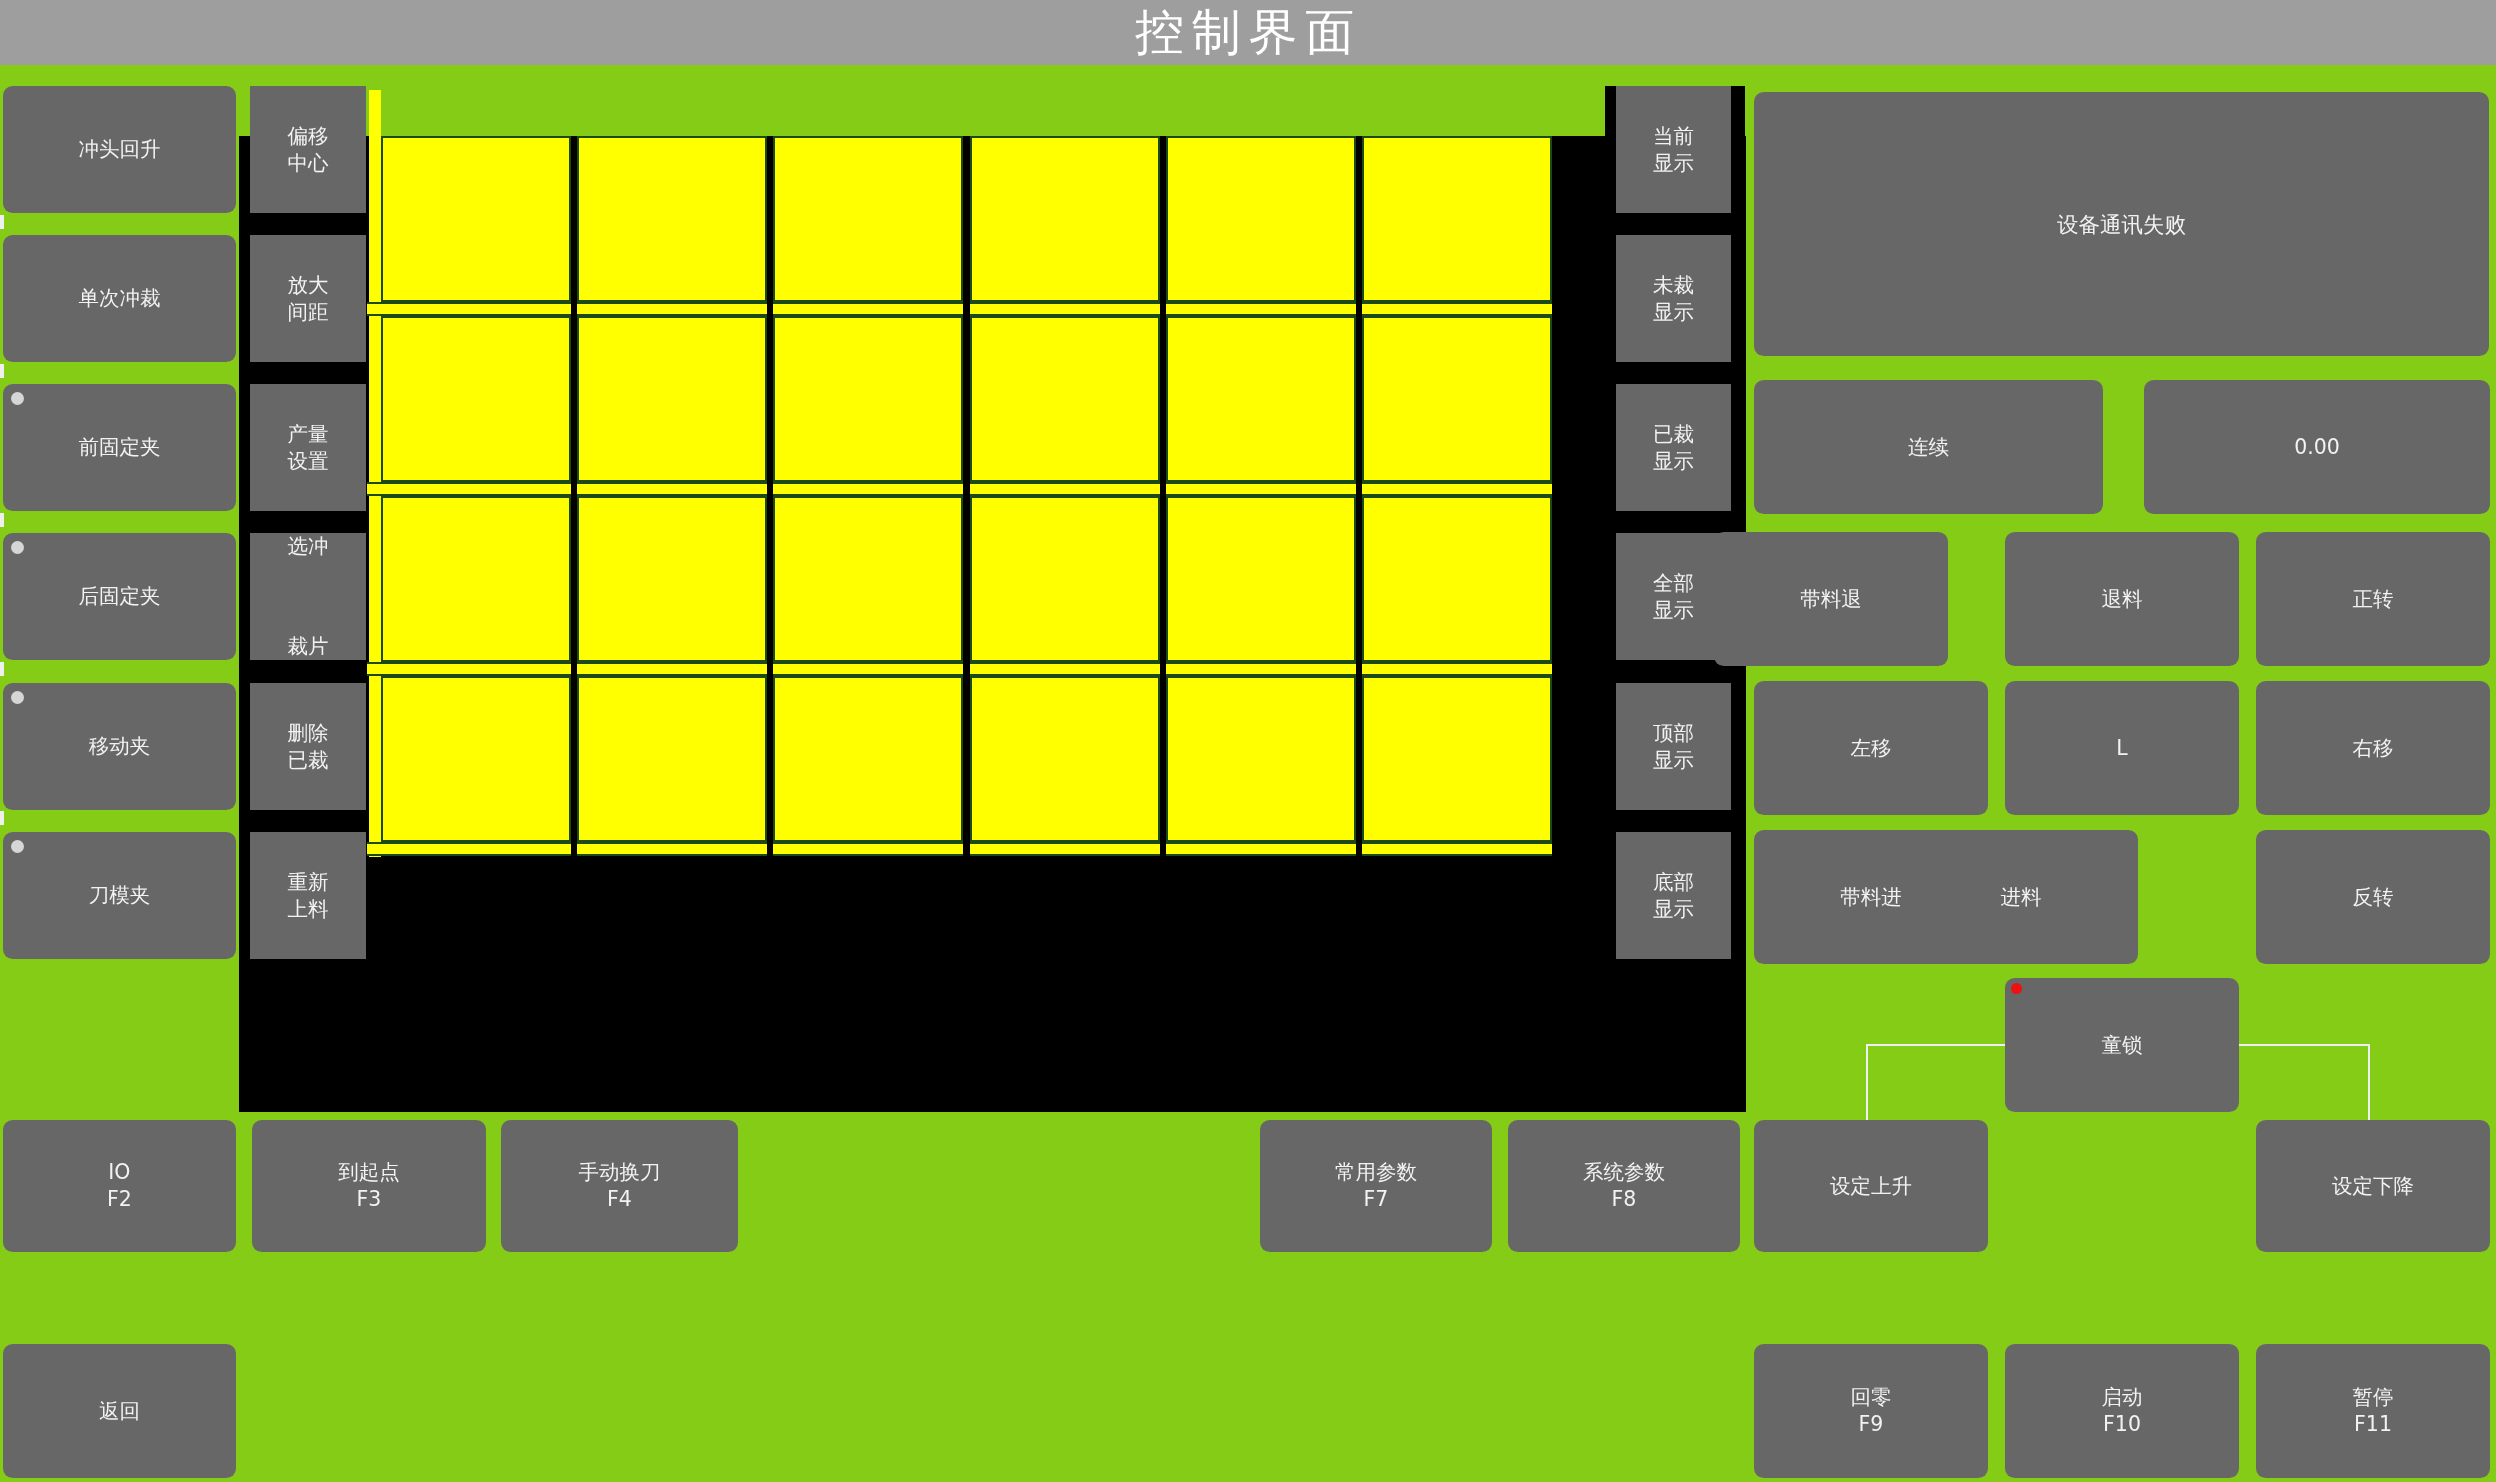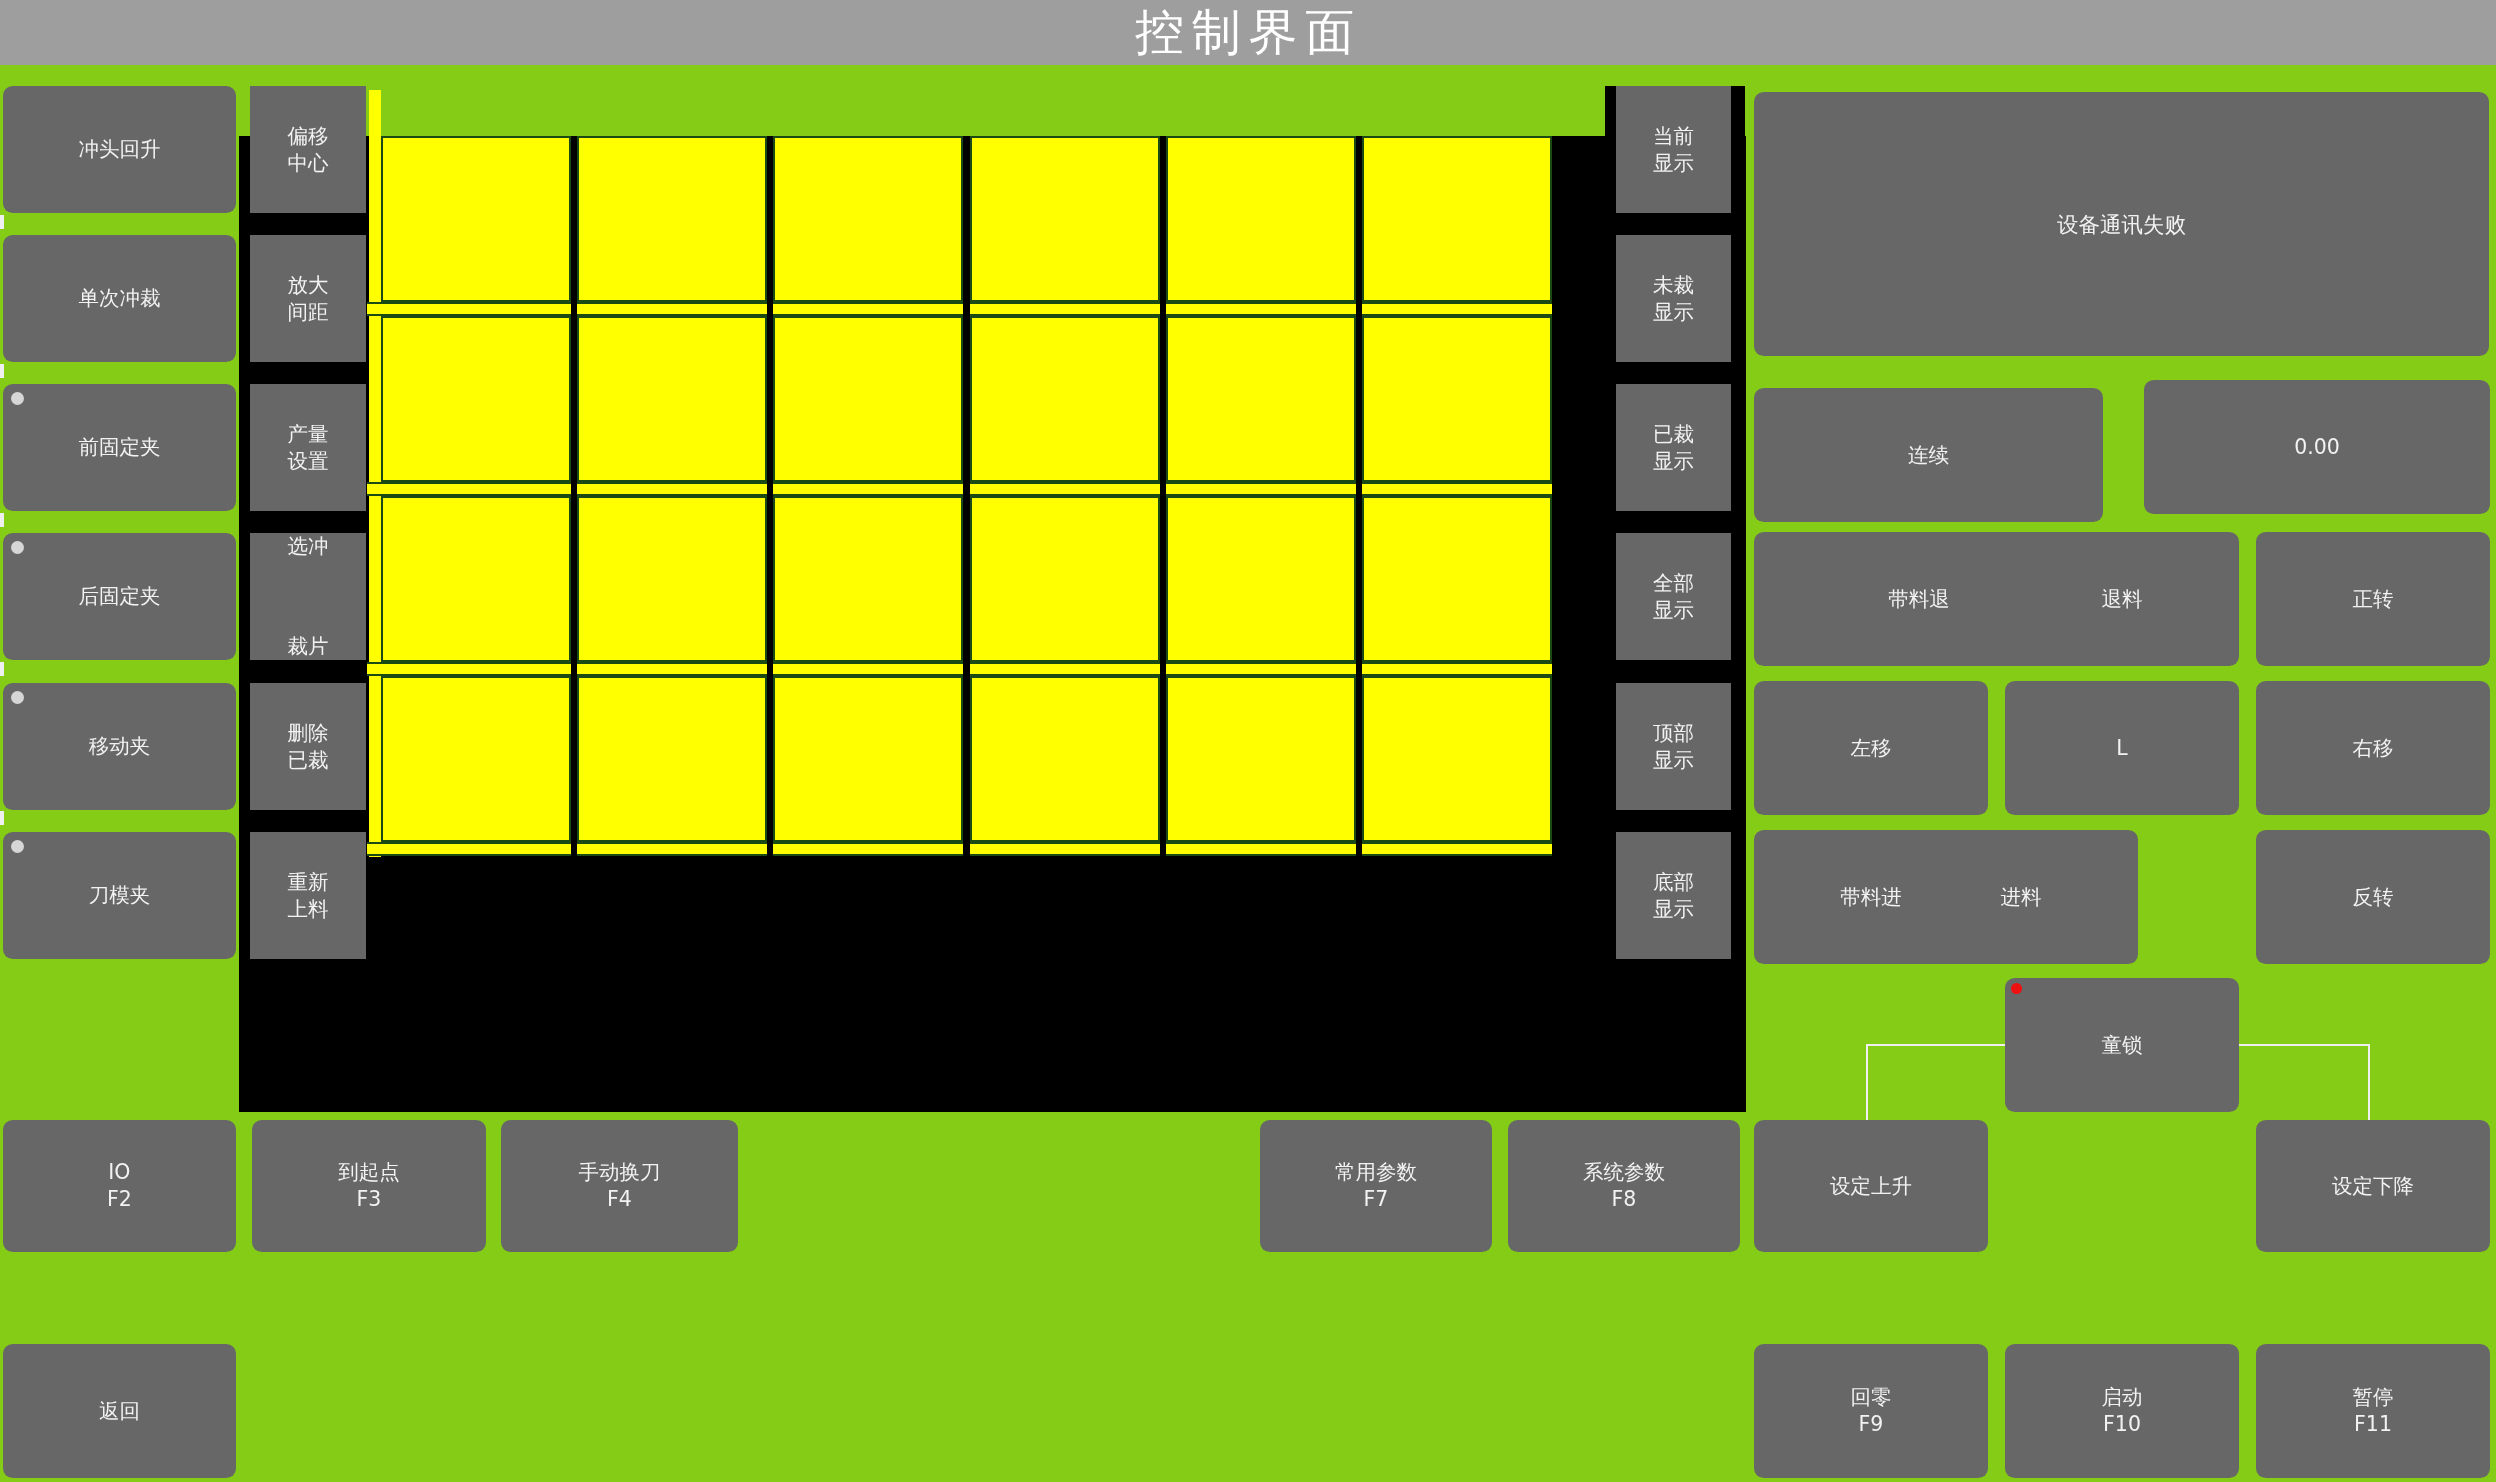--- a/index.html
+++ b/index.html
@@ -162,28 +162,28 @@
       </div>
       <div class="btn" style="left: 1616px; top: 832px; width: 115px; height: 127px;">
         <div class="ln">底部</div>
         <div class="ln">显示</div>
       </div>
     </div>
 
   <div id="statusbox" style="left:1754px;top:92px;width:735px;height:264px;">
     <span>设备通讯失败</span>
   </div>
-  <div class="btn rounded" style="left:1754px;top:380px;width:349px;height:134px;margin-top:8px;">
+  <div class="btn rounded" style="left:1754px;top:380px;width:349px;height:134px;">
     <span class="ln">连续</span>
   </div>
   <div class="btn rounded" style="left:2144px;top:380px;width:346px;height:134px;">
     <span class="ln">0.00</span>
   </div>
   <div id="jog-grid">
-      <div class="btn rounded" style="left: 1754px; top: 532px; width: 234px; height: 134px; padding-left: 48px;">
+      <div class="btn rounded" style="left: 1714px; top: 532px; width: 234px; height: 134px;">
         <div class="ln">带料退</div>
       </div>
       <div class="btn rounded" style="left: 2005px; top: 532px; width: 234px; height: 134px;">
         <div class="ln">退料</div>
       </div>
       <div class="btn rounded" style="left: 2256px; top: 532px; width: 234px; height: 134px;">
         <div class="ln">正转</div>
       </div>
       <div class="btn rounded" style="left: 1754px; top: 681px; width: 234px; height: 134px;">
         <div class="ln">左移</div>

